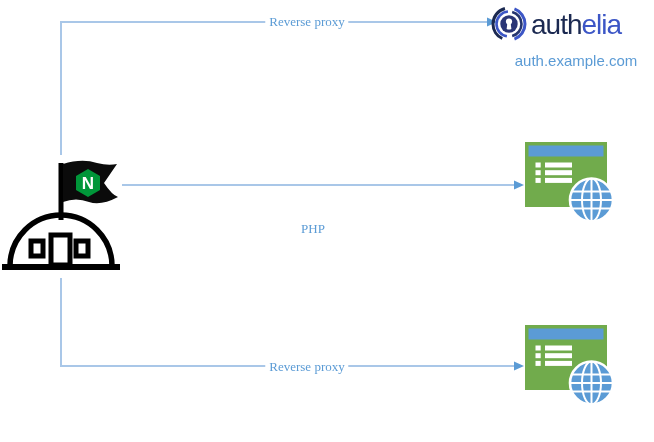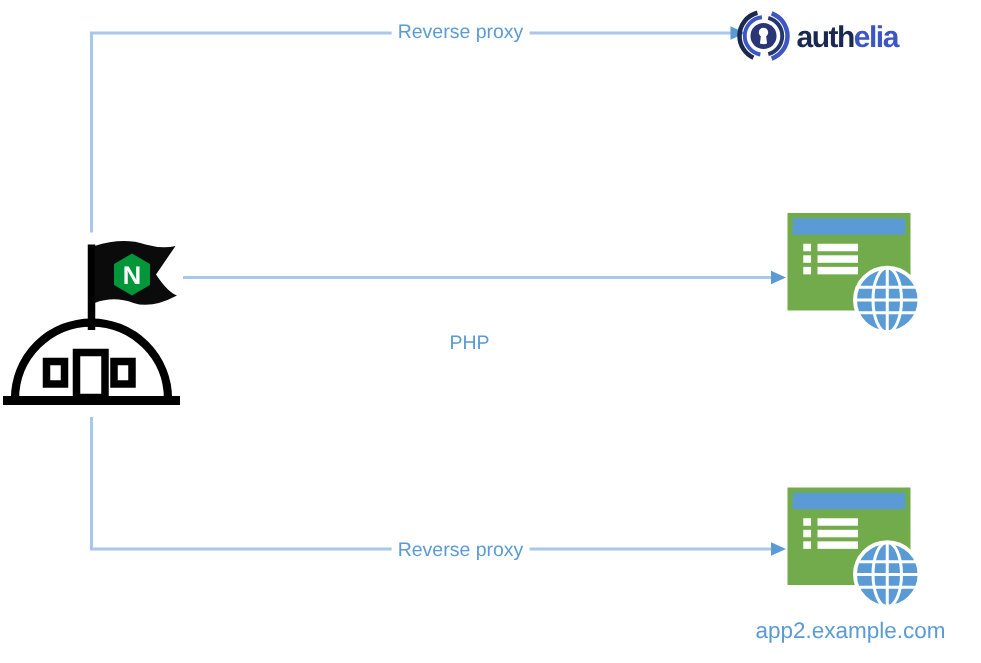--- a/index.html
+++ b/index.html
@@ -4,29 +4,29 @@
 <style>
   html,body{margin:0;padding:0;background:#fff;}
   .canvas{
     position:relative;width:654px;height:442px;background:#ffffff;
     overflow:hidden;font-family:"Liberation Sans",sans-serif;
   }
   .layer{position:absolute;left:0;top:0;}
   .line-label{
     position:absolute;transform:translate(-50%,-50%);
     background:#ffffff;color:#5b9bd5;font-size:13px;line-height:15px;
-    padding:0 4px;white-space:nowrap;
+    padding:0 4px;white-space:nowrap;font-family:Liberation Serif, serif;
   }
   .domain-label{
     position:absolute;transform:translateX(-50%);
     color:#5b9bd5;font-size:15px;line-height:17px;white-space:nowrap;
   }
   .wordmark{
     position:absolute;left:531px;top:8px;height:34px;
-    font-size:20px;line-height:34px;font-weight:bold;letter-spacing:-1px;
+    font-size:28px;line-height:34px;font-weight:normal;letter-spacing:-1px;
     white-space:nowrap;
   }
   .wordmark .wm-a{color:#1b2951;}
   .wordmark .wm-b{color:#3c56c6;}
 </style>
 </head>
 <body>
 
 <div class="canvas">
 
@@ -117,15 +117,15 @@
       <use href="#appwin"></use>
     </g>
   </svg>
 
   <div class="line-label" style="left:307px;top:21px;">Reverse proxy</div>
   <div class="line-label" style="left:313px;top:185px;margin-top:43px;">PHP</div>
   <div class="line-label" style="left:307px;top:366px;">Reverse proxy</div>
 
   <div class="wordmark"><span class="wm-a">auth</span><span class="wm-b">elia</span></div>
 
-  <div class="domain-label" style="left:567px;top:412px;">app2.example.com</div>
+  <div class="domain-label" style="left:576px;top:52px;">auth.example.com</div>
 
 </div>
 
 </body></html>

